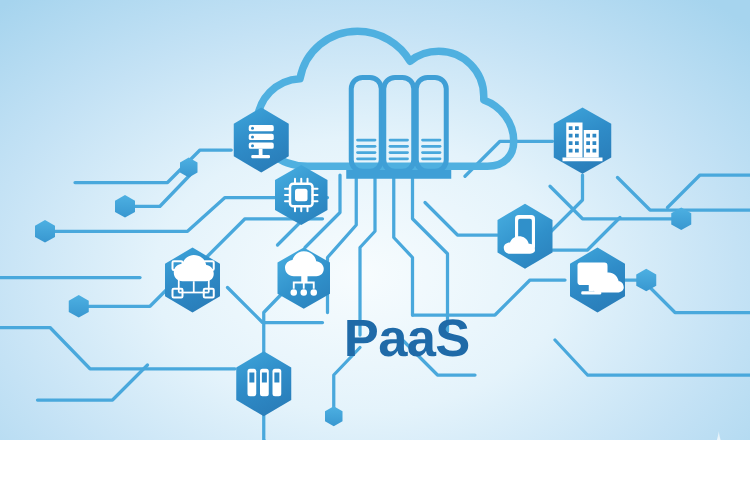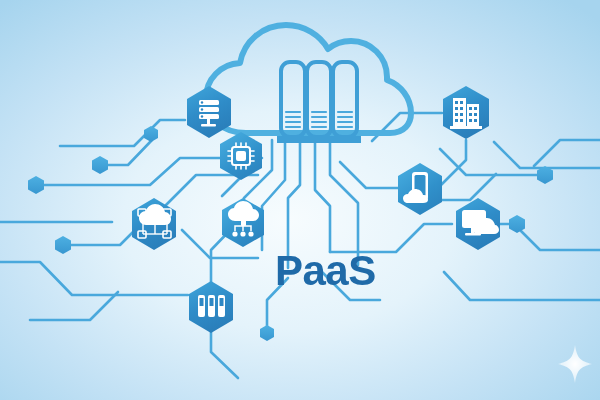--- a/index.html
+++ b/index.html
@@ -6,21 +6,21 @@
     margin: 0;
     padding: 0;
     background: #ffffff;
   }
   body {
     font-family: "Liberation Sans", sans-serif;
   }
   #stage {
     position: relative;
     width: 600px;
-    height: 400px;
+    height: 352px;
     overflow: hidden;
   }
   #stage svg {
     display: block;
     width: 600px;
     height: 400px;
   }
   .paas-label {
     font-family: "Liberation Sans", sans-serif;
     font-weight: bold;

